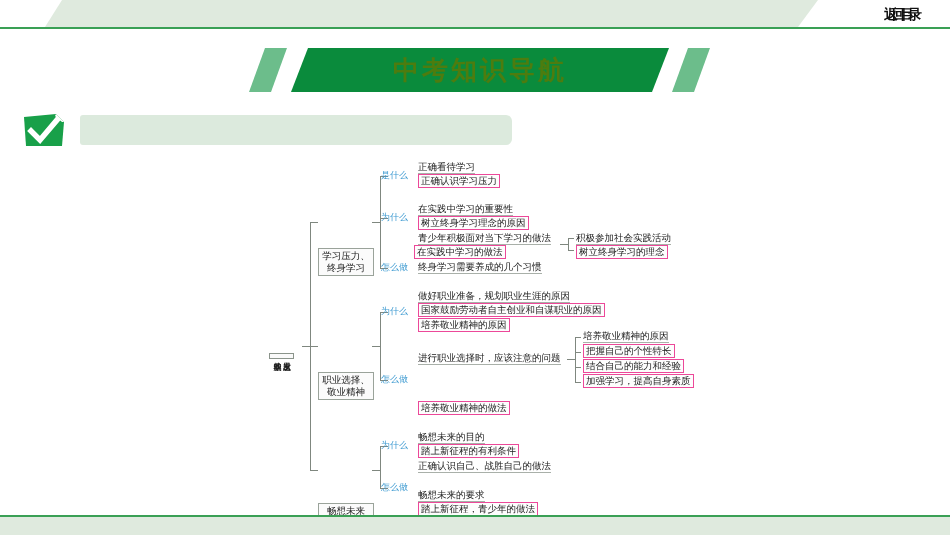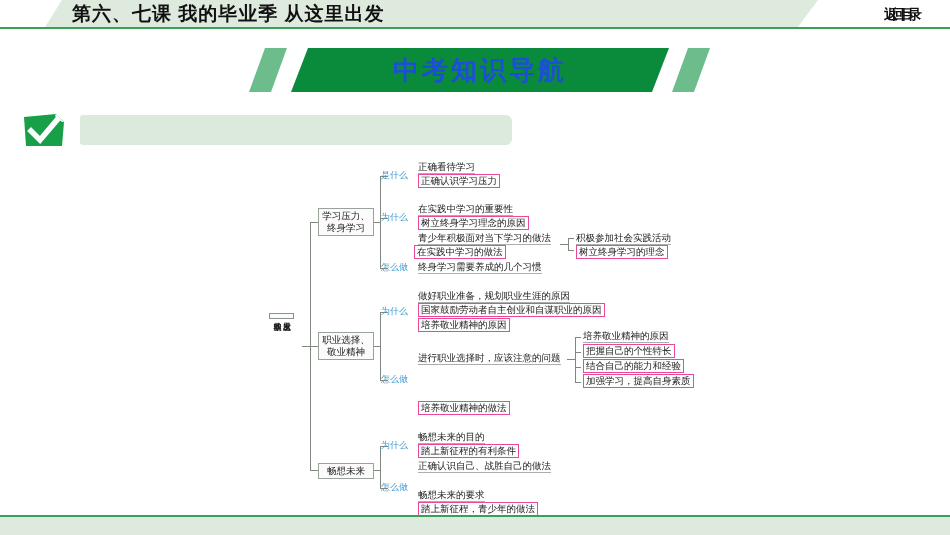--- a/index.html
+++ b/index.html
@@ -51,21 +51,21 @@
     background:#0a8b3c;
     clip-path:polygon(17px 0, 378px 0, 361px 44px, 0 44px);
   }
   .banner-chip-right{
     position:absolute;left:672px;top:0;width:38px;height:44px;
     background:#6cbd8b;
     clip-path:polygon(16px 0, 38px 0, 22px 44px, 0 44px);
   }
   .banner-text{
     position:absolute;left:291px;top:0;width:378px;height:44px;
-    line-height:44px;text-align:center;color:#1d4ed8;
+    line-height:44px;text-align:center;color:#4d7c0f;
     font-size:26px;font-weight:bold;letter-spacing:3px;white-space:nowrap;
   }
 
   
   .section{position:absolute;left:22px;top:113px;width:490px;height:34px;}
   .section-strip{
     position:absolute;left:58px;top:2px;width:432px;height:30px;
     background:#dceadd;border-radius:3px 6px 6px 3px;
   }
   .check-badge{
@@ -83,21 +83,21 @@
     background:#dfeade;border-top:2px solid #3aa055;
   }
 
   
   .map{position:absolute;left:0;top:150px;width:950px;height:370px;}
   .map svg{position:absolute;left:0;top:0;}
 
   .node{
     position:absolute;
     font-family:"Liberation Serif","DejaVu Serif",serif;
-    color:#1a1a1a;white-space:nowrap;
+    color:#1a1a1a;white-space:nowrap;margin-top:40px;
   }
   .boxed{
     border:1px solid #9aa39a;
     background:#fbfbfb;
     padding:1px 3px;
     font-size:9px;line-height:11px;
   }
   .root{
     border:1px solid #8b948b;background:#fafafa;
     padding:2px 2px;
@@ -123,21 +123,20 @@
   }
   .leaf.bx{
     border:1px solid #ec4899;padding:0px 2px;background:#fdfdfd;
   }
 </style>
 </head>
 <body>
 
 <div class="header">
   <div class="header-bg"></div>
-  <div class="header-title">第六、七课  我的毕业季  从这里出发</div>
   <div class="header-return">
     <div class="header-return-label">返回目录</div>
   </div>
   <div class="header-underline"></div>
 </div>
 
 <div class="banner">
   <div class="banner-chip-left"></div>
   <div class="banner-main"></div>
   <div class="banner-chip-right"></div>

